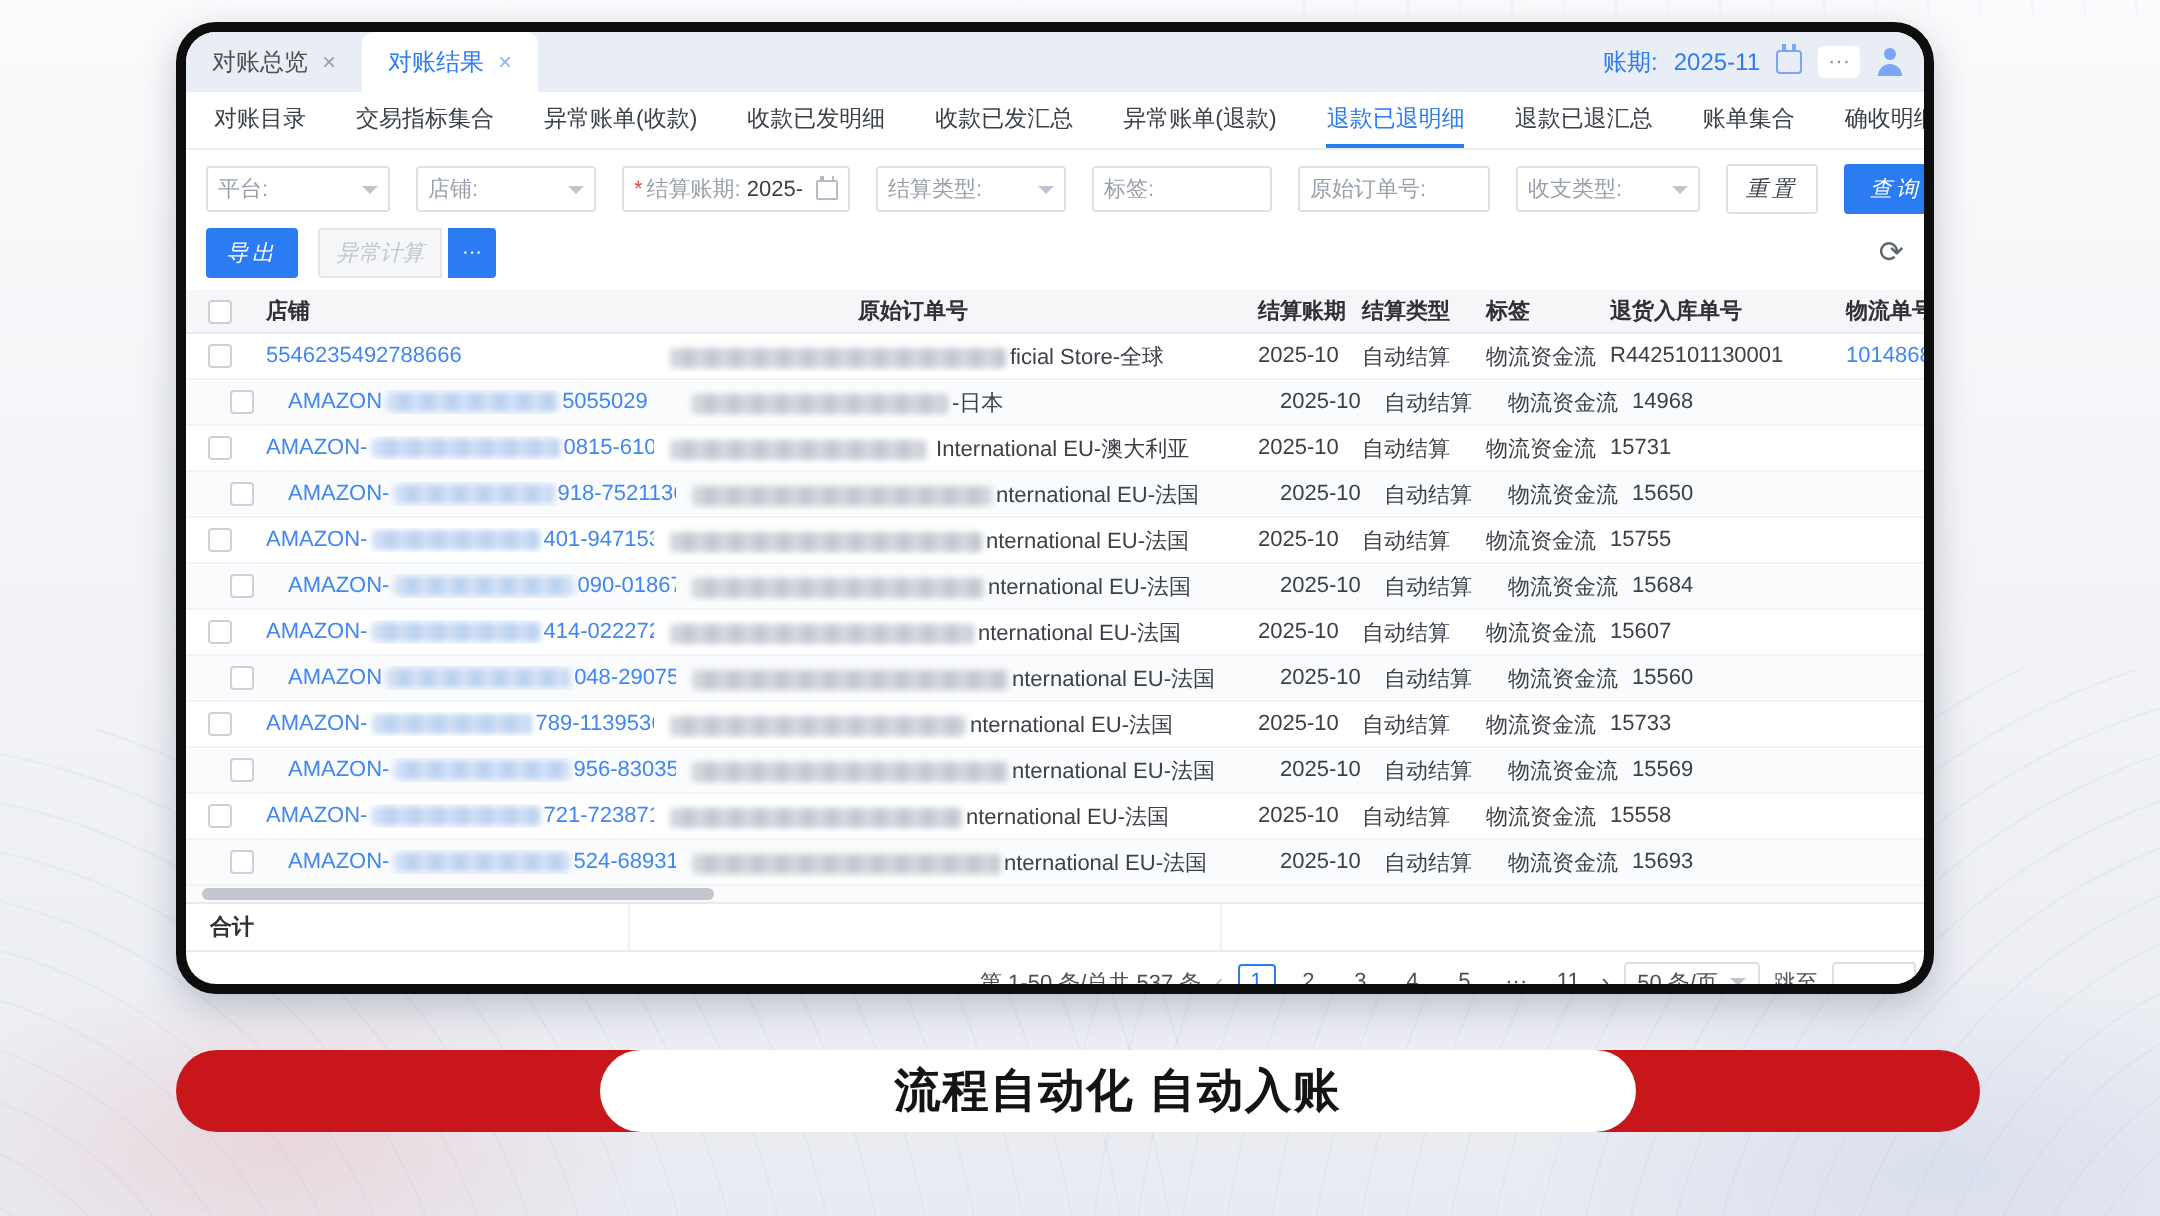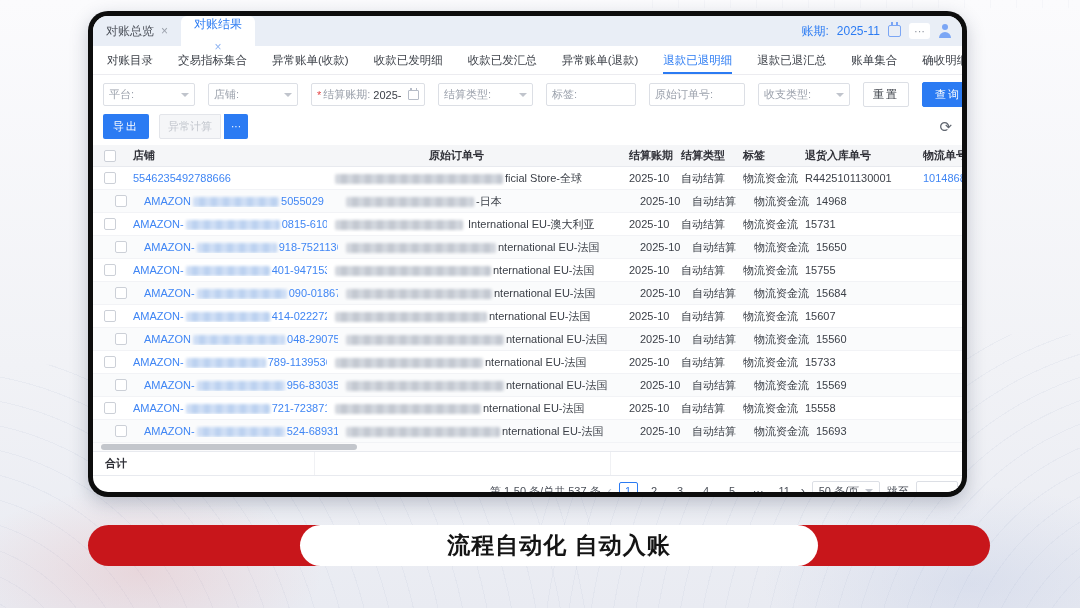--- a/index.html
+++ b/index.html
@@ -23,21 +23,21 @@
     position:absolute; left:88px; top:11px; width:879px; height:486px;
     background:#0d0d0d; border-radius:20px; padding:5px;
     box-shadow:0 6px 18px rgba(40,50,80,.25);
   }
   .win { width:100%; height:100%; background:#fff; border-radius:15px; overflow:hidden; display:flex; flex-direction:column; }
 
   
   .titlebar { height:30px; background:#e9eef6; display:flex; align-items:stretch; flex-shrink:0; }
   .wtab { display:flex; align-items:center; gap:7px; padding:0 13px; font-size:12px; color:#4a4f58; cursor:pointer; }
   .wtab .x { color:#9aa0ab; font-size:12px; }
-  .wtab.active { background:#fff; color:#2b7bf3; border-radius:6px 6px 0 0;flex-direction:column; }
+  .wtab.active { background:#fff; color:#2b7bf3; border-radius:6px 6px 0 0; }
   .wtab.active .x { color:#8fb4f2; }
   .tb-right { margin-left:auto; display:flex; align-items:center; gap:8px; padding-right:10px; font-size:12px; color:#2b7bf3; }
   .tb-right .cal { width:13px; height:12px; border:1.3px solid #7ba6f5; border-radius:2px; position:relative; }
   .tb-right .cal::before { content:""; position:absolute; left:2px; top:-4px; width:2px; height:3px; background:#7ba6f5; }
   .tb-right .cal::after { content:""; position:absolute; right:2px; top:-4px; width:2px; height:3px; background:#7ba6f5; }
   .morebox { background:#fff; border-radius:3px; padding:0 5px; color:#8a909b; font-size:11px; line-height:16px; cursor:pointer; }
   .person { width:14px; height:14px; position:relative; }
   .person::before { content:""; position:absolute; left:4px; top:0; width:6px; height:6px; border-radius:50%; background:#7ba6f5; }
   .person::after { content:""; position:absolute; left:1px; bottom:0; width:12px; height:6px; border-radius:6px 6px 0 0; background:#7ba6f5; }
 
@@ -48,21 +48,21 @@
 
   
   .filters { display:flex; align-items:center; gap:13px; padding:7px 0 5px 10px; flex-shrink:0; overflow:hidden; }
   .field { height:23px; border:1px solid #dcdfe5; border-radius:2px; background:#fff; display:flex; align-items:center; padding:0 5px; font-size:11px; color:#9aa0ab; flex-shrink:0; }
   .field .req { color:#e54545; margin-right:2px; }
   .field .val { color:#3c4048; margin-left:3px; }
   .caret { width:0; height:0; border-left:4px solid transparent; border-right:4px solid transparent; border-top:4px solid #c0c4cc; margin-left:auto; }
   .fcal { width:11px; height:10px; border:1.2px solid #b6bcc7; border-radius:1px; margin-left:auto; position:relative; }
   .fcal::before { content:""; position:absolute; left:1px; top:-3px; width:1.5px; height:2px; background:#b6bcc7; }
   .fcal::after { content:""; position:absolute; right:1px; top:-3px; width:1.5px; height:2px; background:#b6bcc7; }
-  .btn { height:25px; border-radius:2px; font-size:11px; display:flex; align-items:center; justify-content:center; cursor:pointer; flex-shrink:0; }
+  .btn { height:25px; border-radius:2px; font-size:11px; display:flex; align-items:center; justify-content:center; cursor:pointer; flex-shrink:0;font-style:italic; }
   .btn.plain { background:#fff; border:1px solid #dcdfe5; color:#3c4048; width:46px; letter-spacing:2px; }
   .btn.primary { background:#2b7bf3; border:1px solid #2b7bf3; color:#fff; width:52px; letter-spacing:2px; }
 
   
   .toolbar { display:flex; align-items:center; padding:2px 10px 6px 10px; gap:3px; flex-shrink:0; }
   .btn.export { background:#2b7bf3; color:#fff; width:46px; letter-spacing:2px; margin-right:7px; }
   .btn.disabled { background:#f5f6f8; border:1px solid #e3e5ea; color:#c2c6cd; width:62px; border-radius:2px 0 0 2px; cursor:not-allowed; }
   .btn.mini { background:#2b7bf3; color:#fff; width:24px; border-radius:0 2px 2px 0; font-size:10px; }
   .refresh { margin-left:auto; color:#606670; font-size:15px; cursor:pointer; line-height:1; }
 

